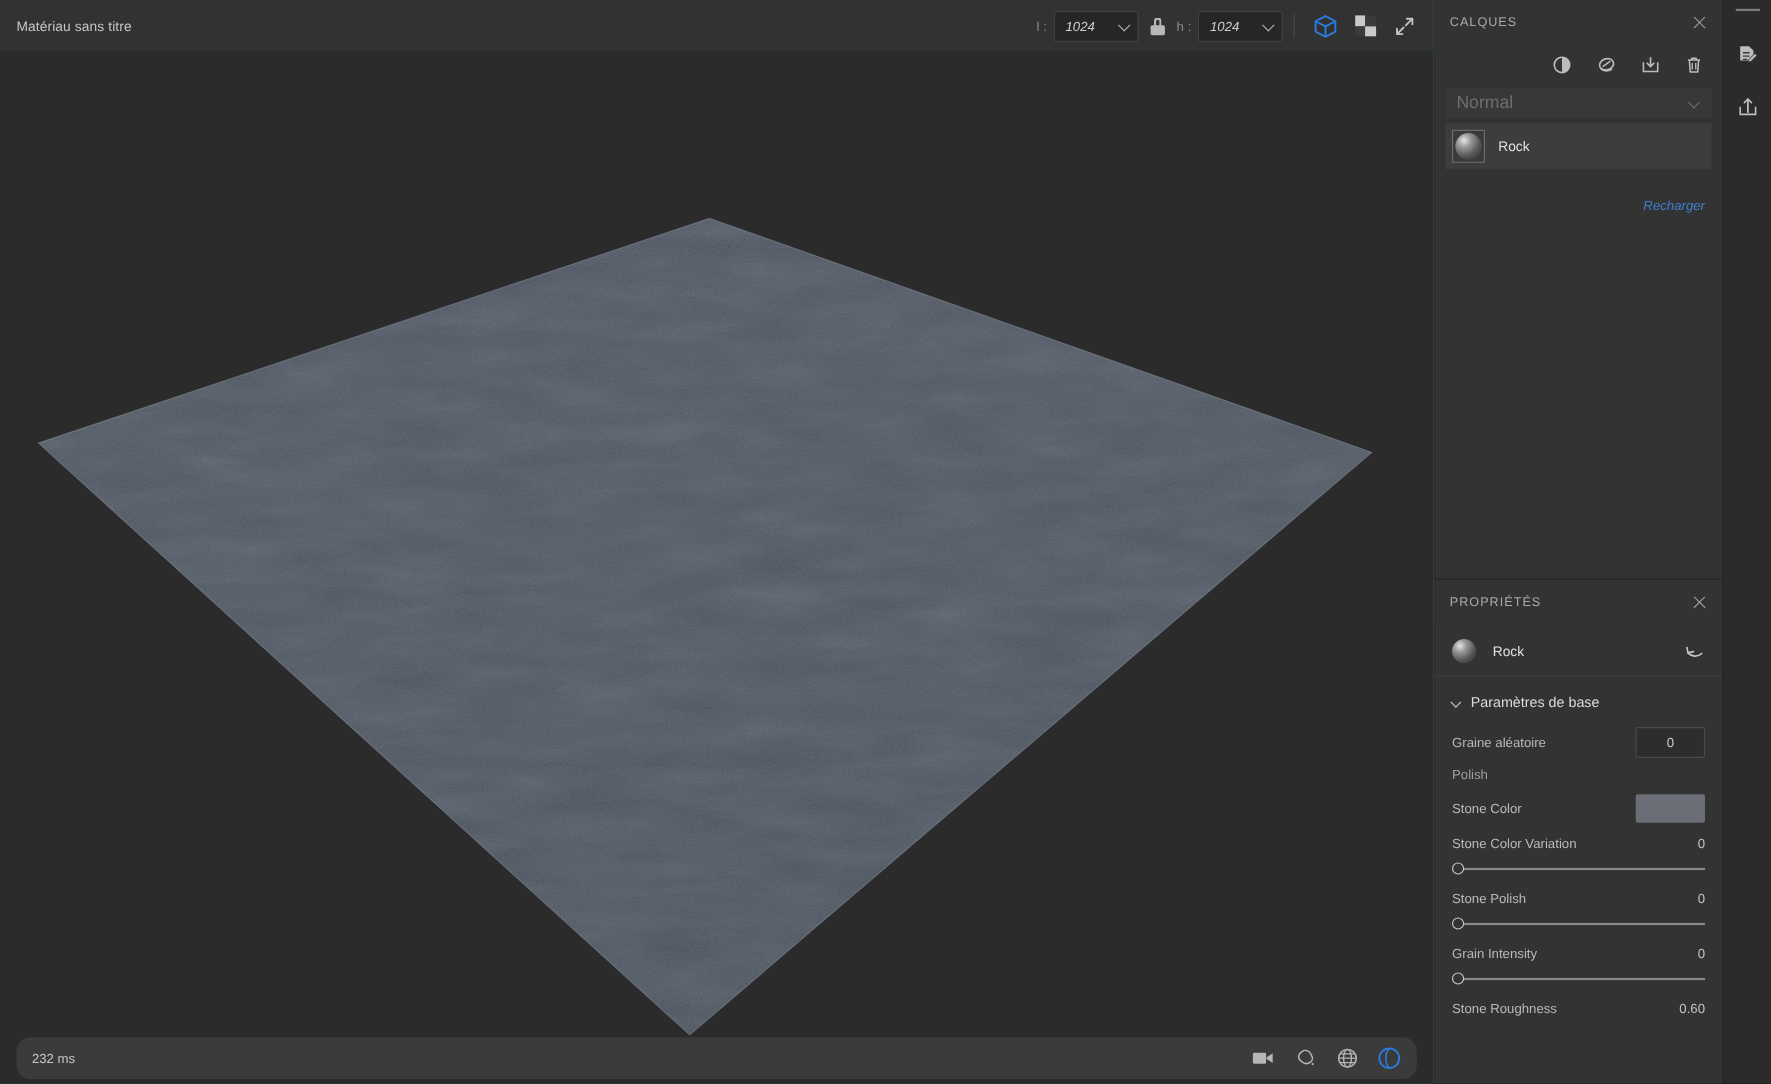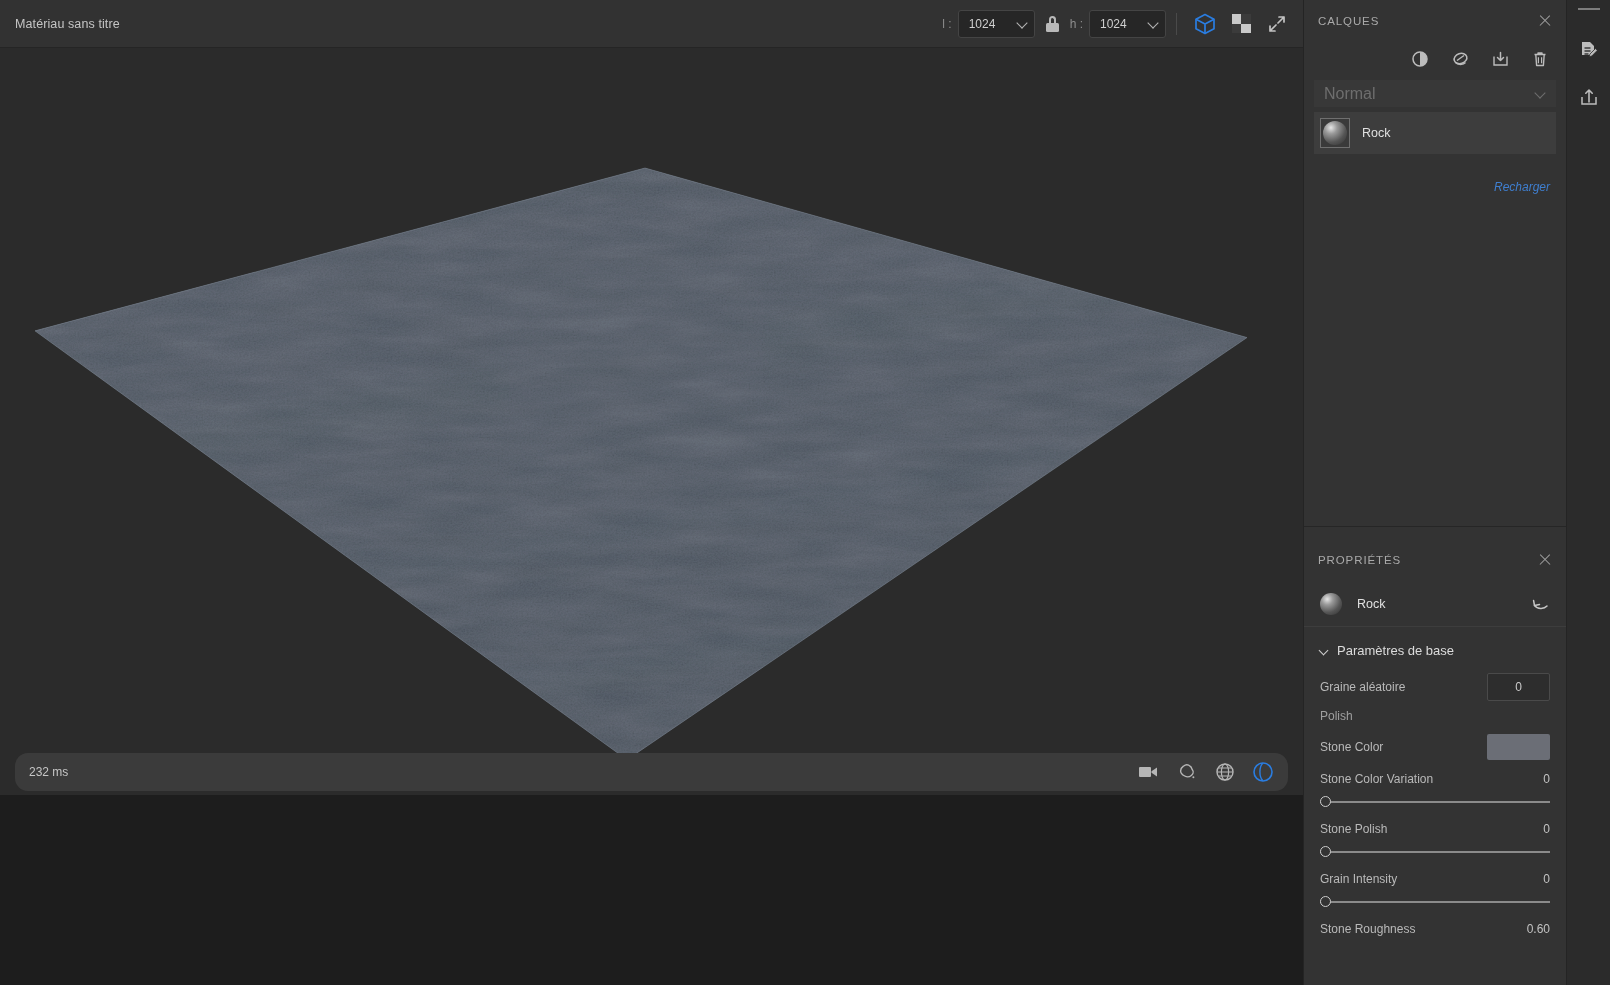--- a/index.html
+++ b/index.html
@@ -6,36 +6,36 @@
   html, body {
     width: 1610px; height: 985px;
     background: #1d1d1d;
     font-family: "Liberation Sans", sans-serif;
     overflow: hidden;
     color: #c8c8c8;
   }
   #app { position: relative; width: 1610px; height: 985px; display: flex; }
 
   
-  #center-col { position: relative; width: 1303px; height: 795px; background: #22c55e; display:flex; flex-direction:column; }
+  #center-col { position: relative; width: 1303px; height: 985px; background: #22c55e; display:flex; flex-direction:column; }
 
   
   #topbar {
     position: relative; height: 48px; min-height:48px; background: #323232;
     display: flex; align-items: center; border-bottom: 1px solid #252525;
   }
   #doc-title { font-size: 12.5px; color: #c5c5c5; margin-left: 15px; letter-spacing:.1px; }
   #topbar-right { margin-left: auto; display: flex; align-items: center; height: 100%; }
   .dim-label { font-size: 12px; color: #8d8d8d; margin-right: 6px; }
   .combo {
     position: relative; width: 77px; height: 28px; background: #262626;
     border: 1px solid #444; border-radius: 3px; display: flex; align-items: center;
     padding: 0 6px 0 10px; cursor: pointer;
   }
-  .combo .val { font-size: 12px; color: #cfcfcf; }
+  .combo .val { font-size: 12px; color: #cfcfcf; font-style: italic; }
   .chev { margin-left: auto; width: 11px; height: 11px; position: relative; }
   .chev:before {
     content:""; position:absolute; left:1px; top:1px; width:7px; height:7px;
     border-right: 1.6px solid #b5b5b5; border-bottom: 1.6px solid #b5b5b5;
     transform: rotate(45deg);
   }
   .lock-icon { width: 13px; height: 16px; margin: 0 11px; position: relative; }
   .lock-icon .body { position:absolute; bottom:0; left:0; width:13px; height:9px; background:#b9b9b9; border-radius:1.5px;}
   .lock-icon .shk { position:absolute; top:0; left:3px; width:7px; height:8px; border:2px solid #b9b9b9; border-bottom:none; border-radius:4px 4px 0 0;}
   .tb-sep { width:1px; height:22px; background:#4a4a4a; margin:0 10px; }
@@ -55,21 +55,21 @@
   #statusbar {
     position:absolute; left:15px; right:15px; bottom:4px; height:38px;
     background:#3b3b3b; border-radius:13px; display:flex; align-items:center; padding:0 14px;
   }
   #status-text { font-size:12px; color:#c6c6c6; }
   #status-icons { margin-left:auto; display:flex; align-items:center; gap:16px; }
   .st-icon { width:22px; height:22px; display:flex; align-items:center; justify-content:center; cursor:pointer; }
 
   
   #right-col { width: 307px; height: 985px; background: #2b2b2b; display:flex; }
-  #panels { width: 263px; height: 985px; background: #333333; display: flex; flex-direction: column; border-left:1px solid #242424;gap:12px;}
+  #panels { width: 263px; height: 985px; background: #333333; display: flex; flex-direction: column; border-left:1px solid #242424;}
 
   .panel-head {
     height: 42px; display: flex; align-items: center; padding: 0 12px 0 14px;
     background:#333333;
   }
   .panel-title { font-size: 11.5px; letter-spacing: .9px; color: #a9a9a9; }
   .panel-close { margin-left:auto; width:18px; height:18px; position:relative; cursor:pointer; opacity:.75; }
   .panel-close:before, .panel-close:after {
     content:""; position:absolute; left:2px; top:8px; width:14px; height:1.4px; background:#c2c2c2;
   }

